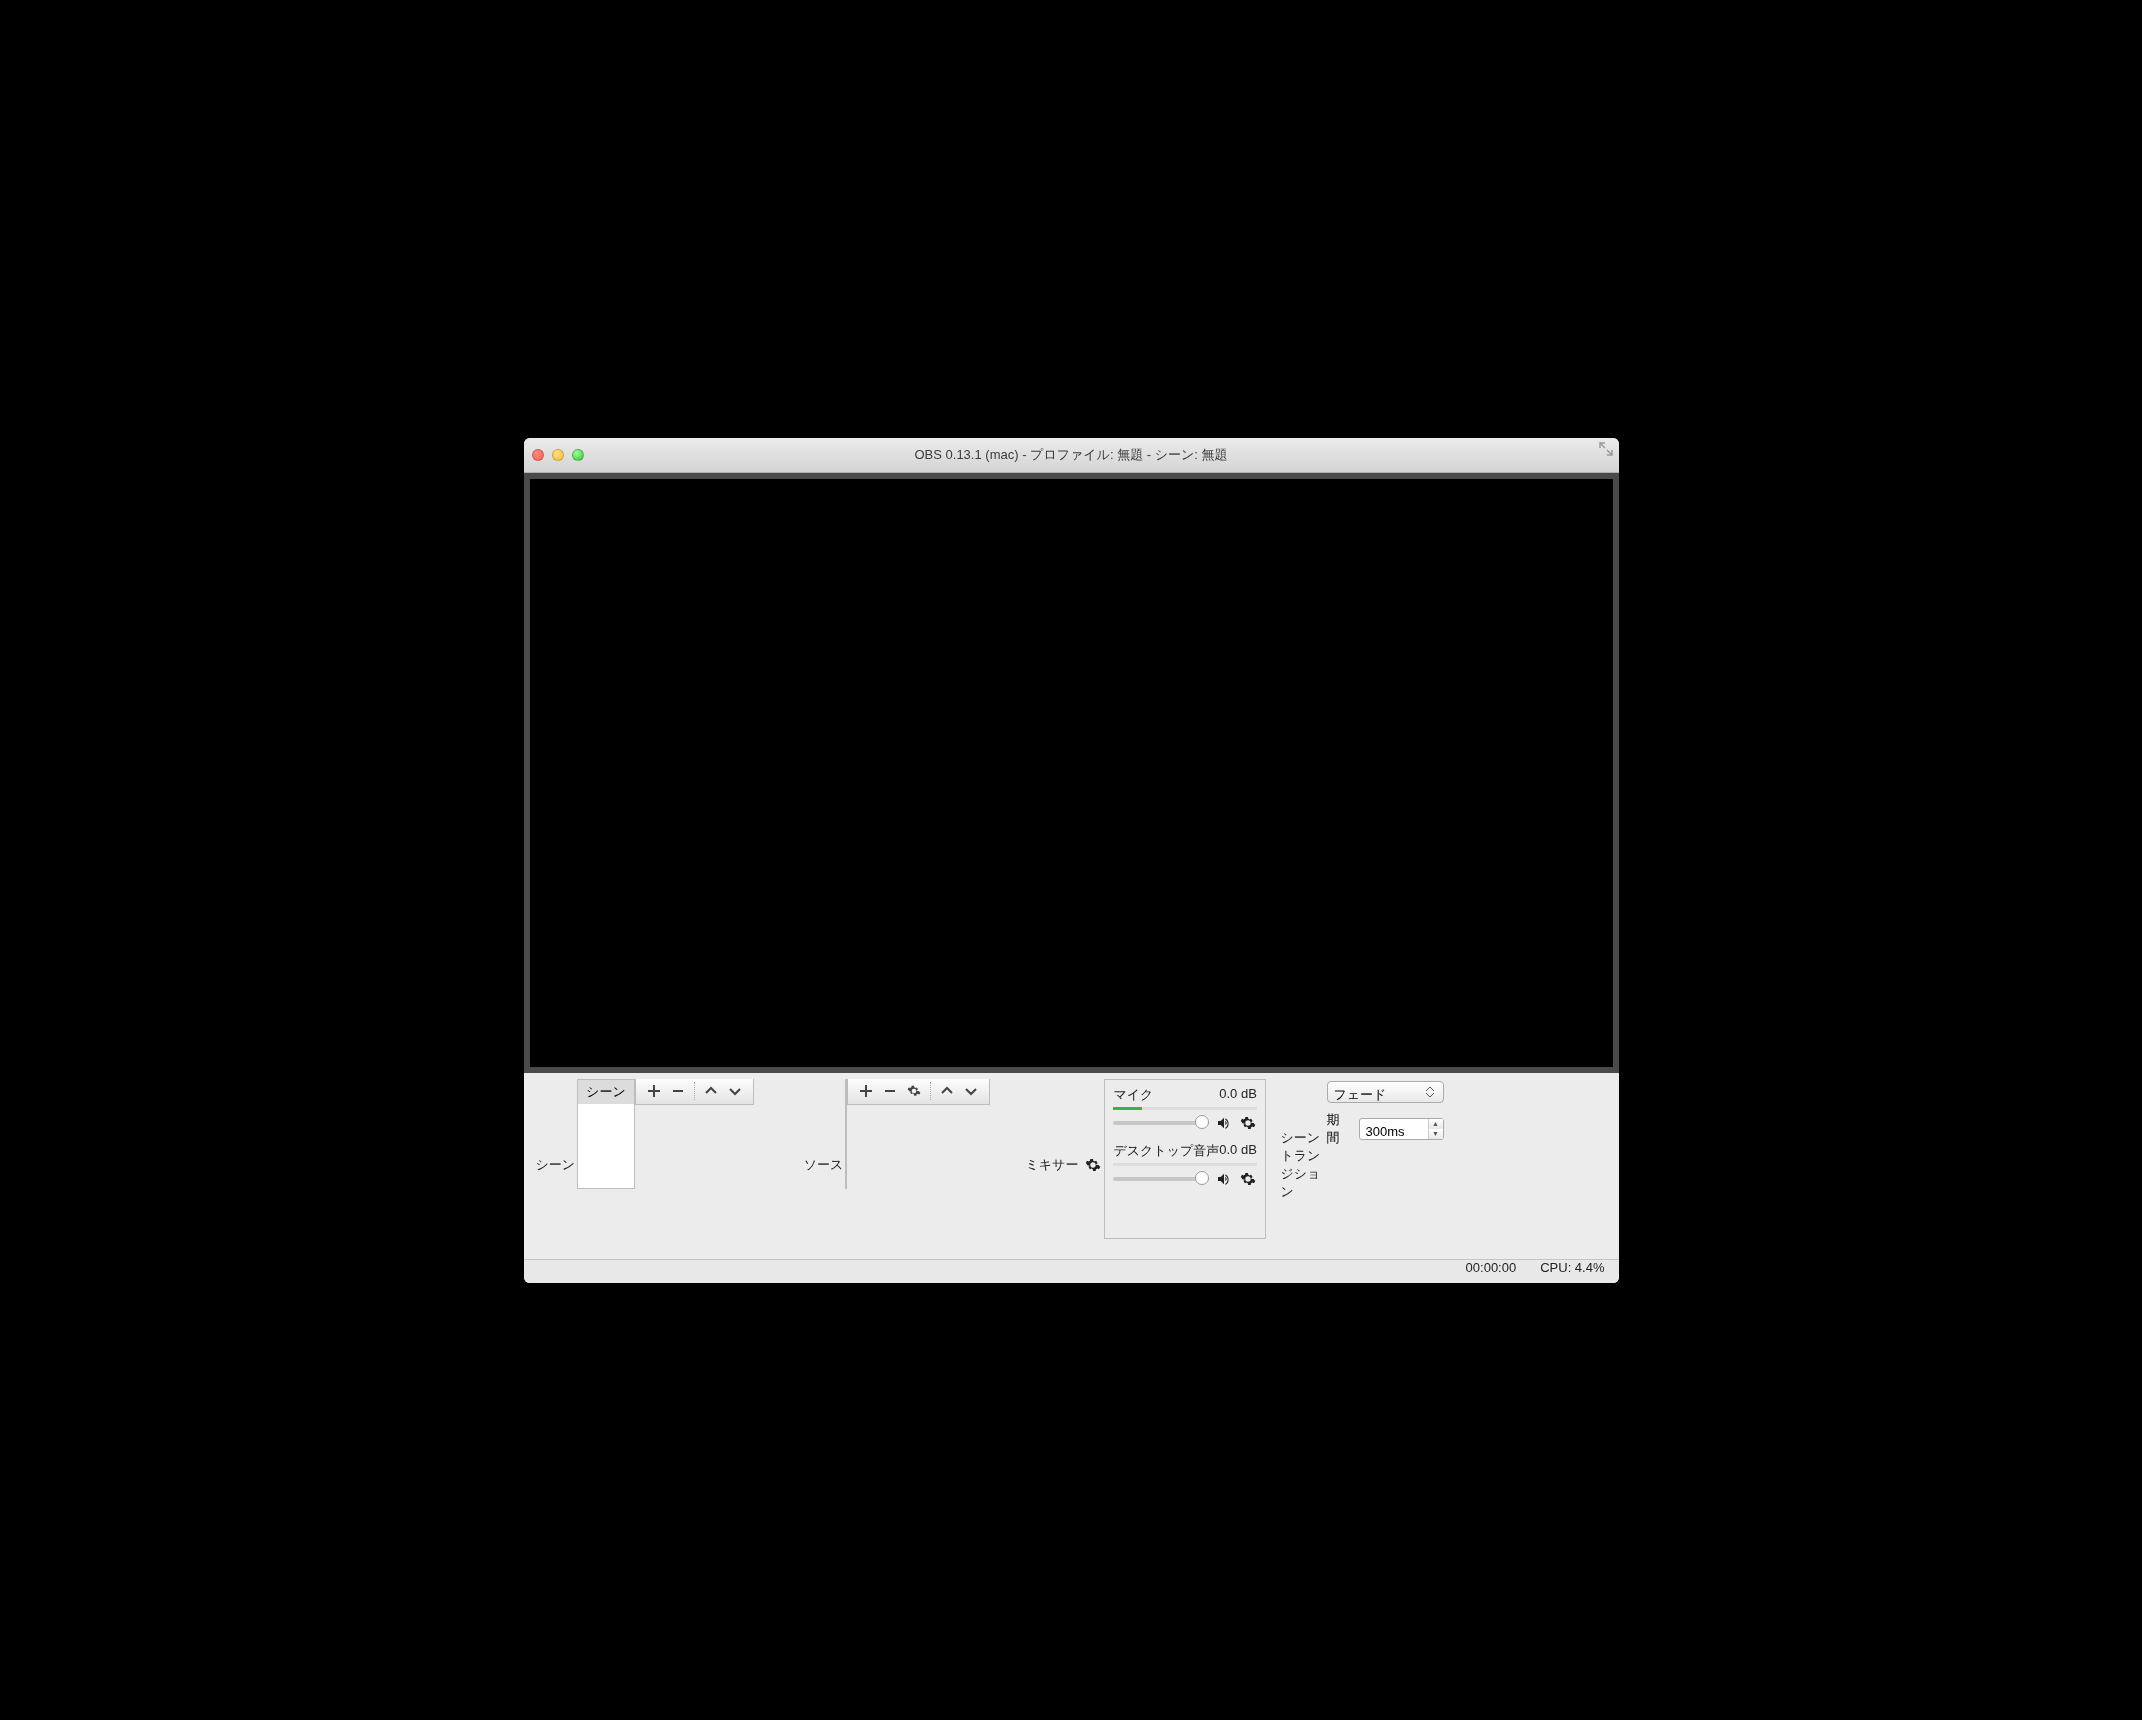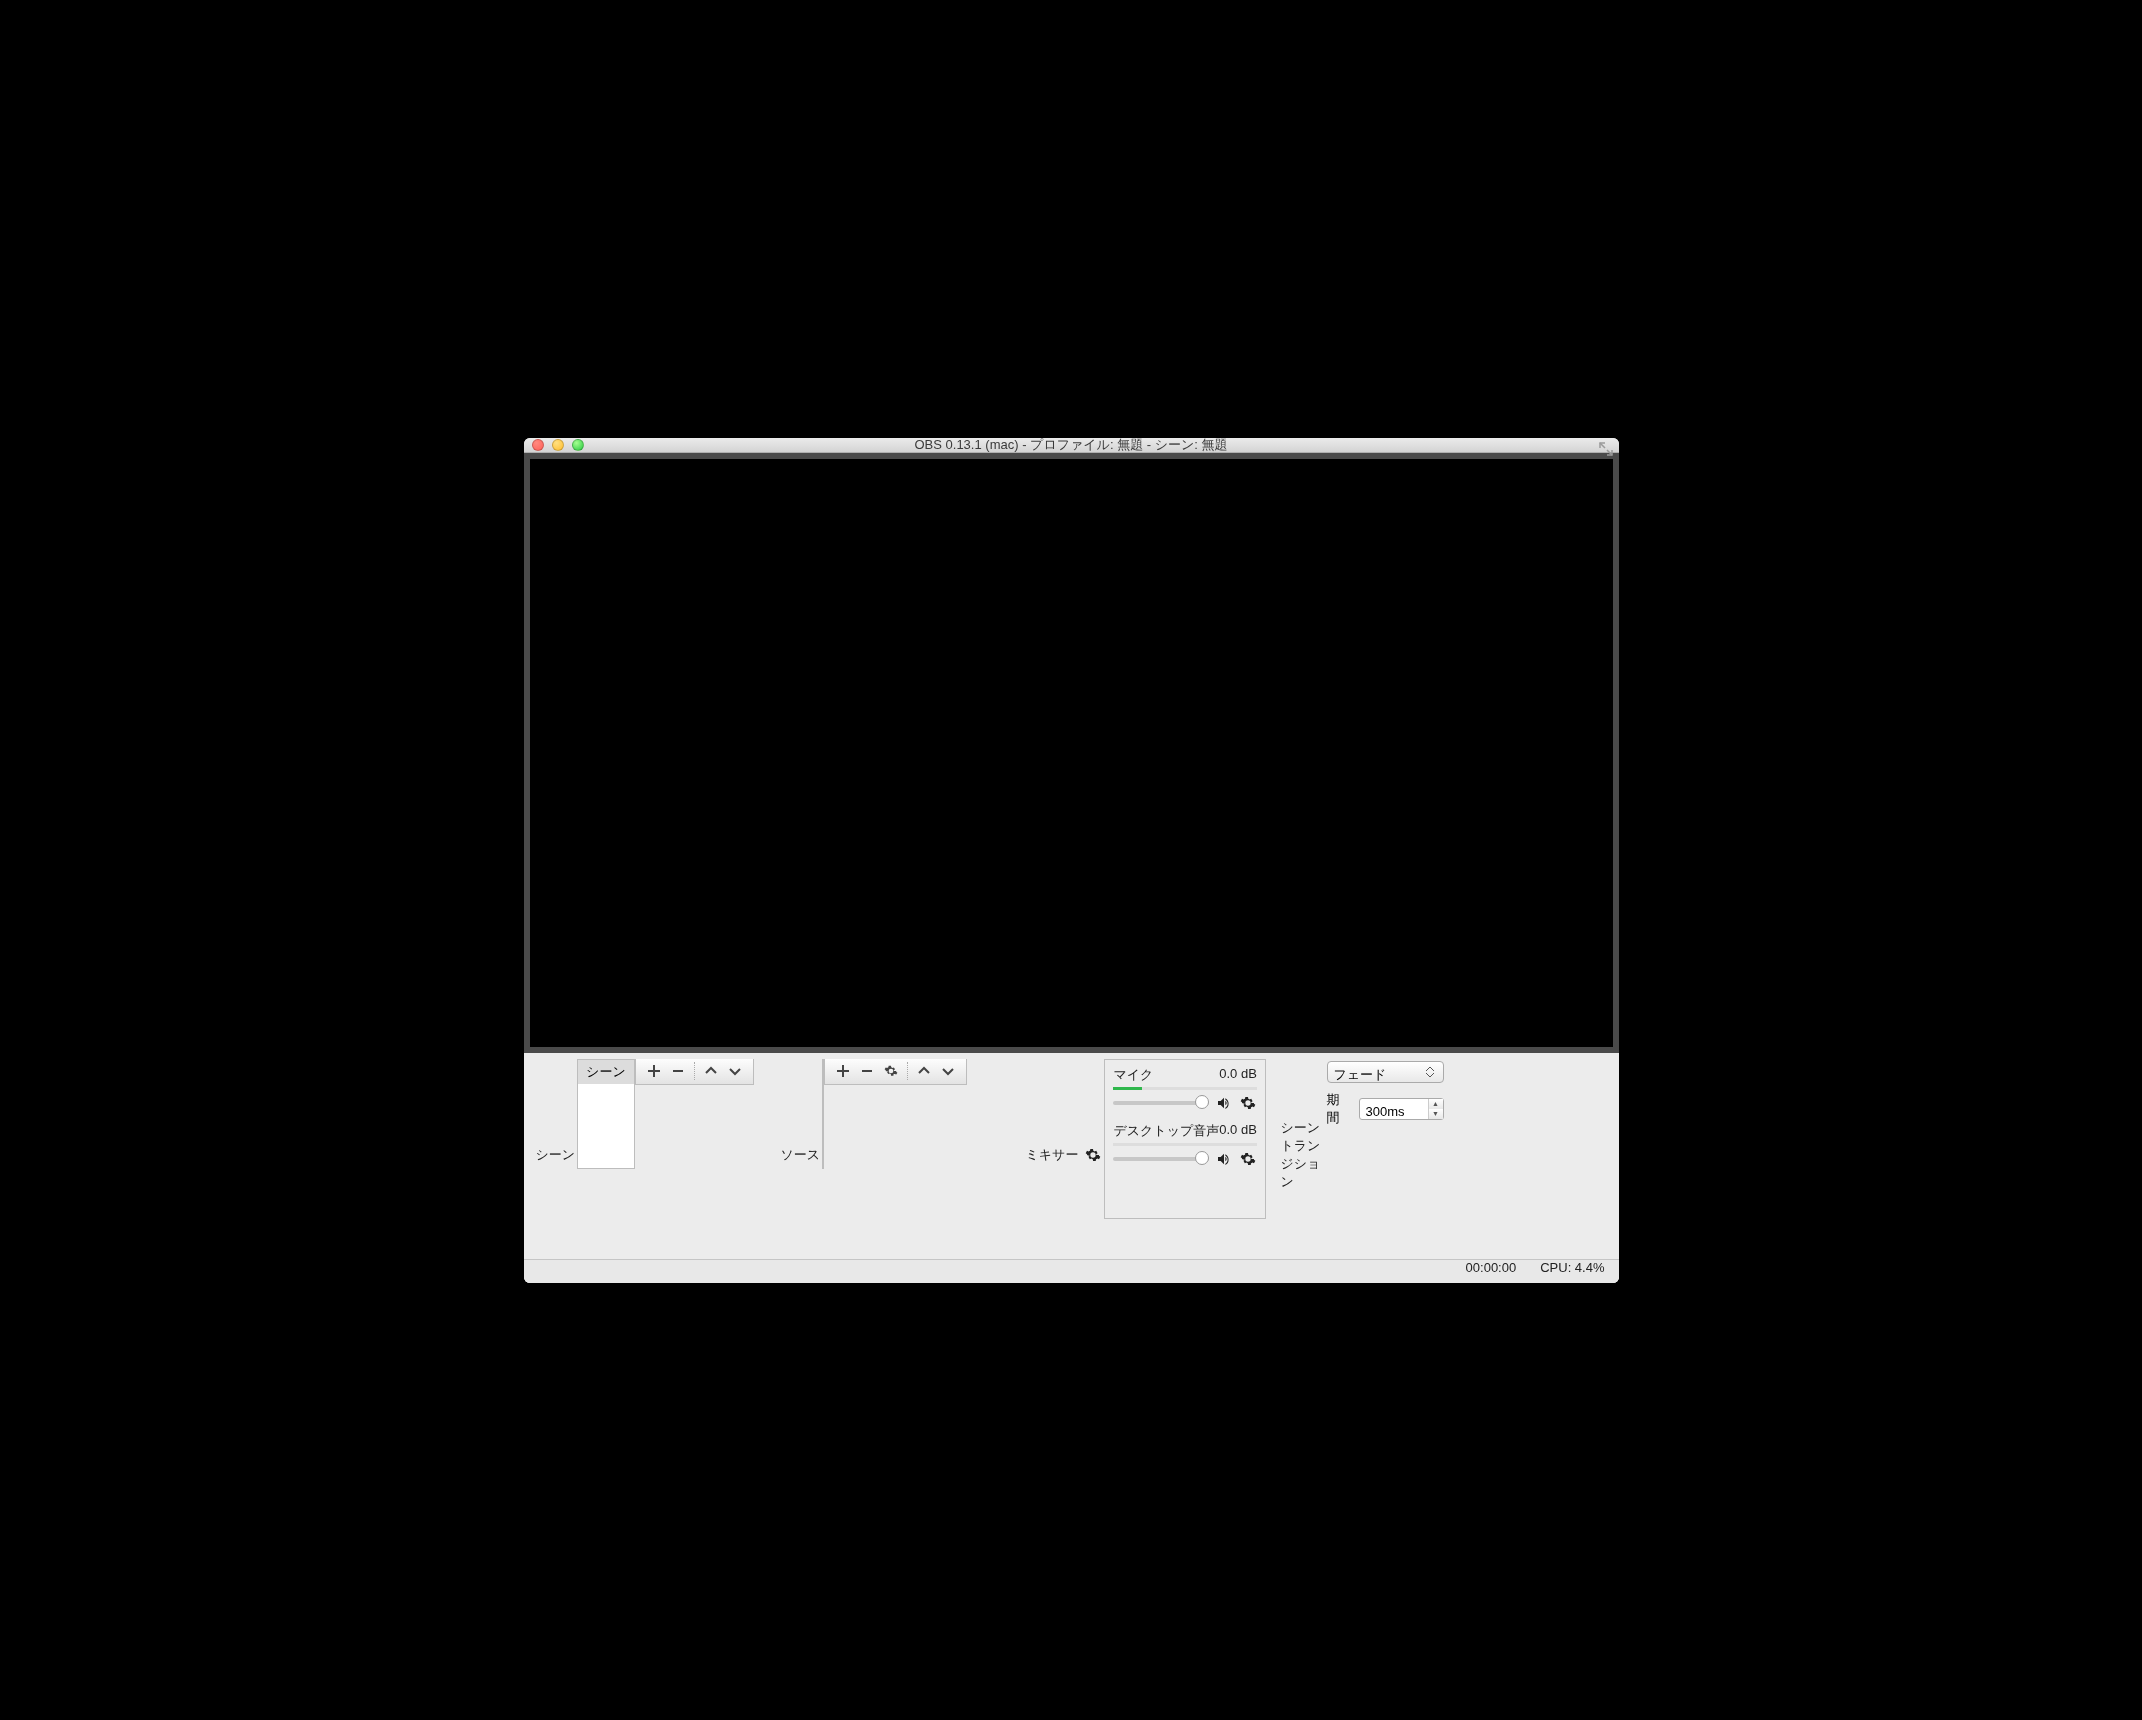--- a/index.html
+++ b/index.html
@@ -16,21 +16,21 @@
   width: 1095px;
   height: 845px;
   background: linear-gradient(to bottom, #e9e9e9, #e5e5e5);
   border-radius: 6px;
   box-shadow: 0 20px 60px rgba(0,0,0,0.6);
   display: flex;
   flex-direction: column;
   overflow: hidden;
 }
 .titlebar {
-  height: 15px;
+  height: 35px;
   background: linear-gradient(to bottom, #ebebeb, #d4d4d4);
   border-bottom: 1px solid #b0b0b0;
   display: flex;
   align-items: center;
   position: relative;
 }
 .traffic-lights {
   display: flex;
   gap: 8px;
   margin-left: 8px;
@@ -85,21 +85,21 @@
 .panel { display: flex; flex-direction: row; }
 .panel-header {
   font-size: 13px;
   color: #222;
   padding: 4px 2px 8px 2px;
   display: flex;
   align-items: center;
   gap: 6px;
 }
 .scenes-panel { width: 235px; }
-.sources-panel { width: 235px; }
+.sources-panel { width: 235px; justify-content: center; }
 .mixer-panel { width: 245px; }
 .transitions-panel { width: 165px; }
 .controls-panel { flex: 1; padding-top: 24px; }
 
 .listbox {
   background: #fff;
   border: 1px solid #bdbdbd;
   height: 110px;
   overflow: auto;
 }

